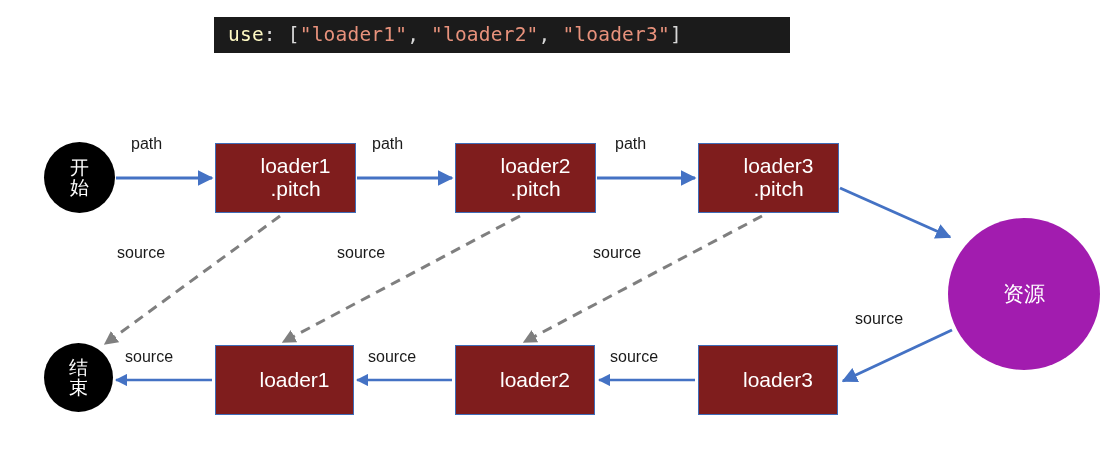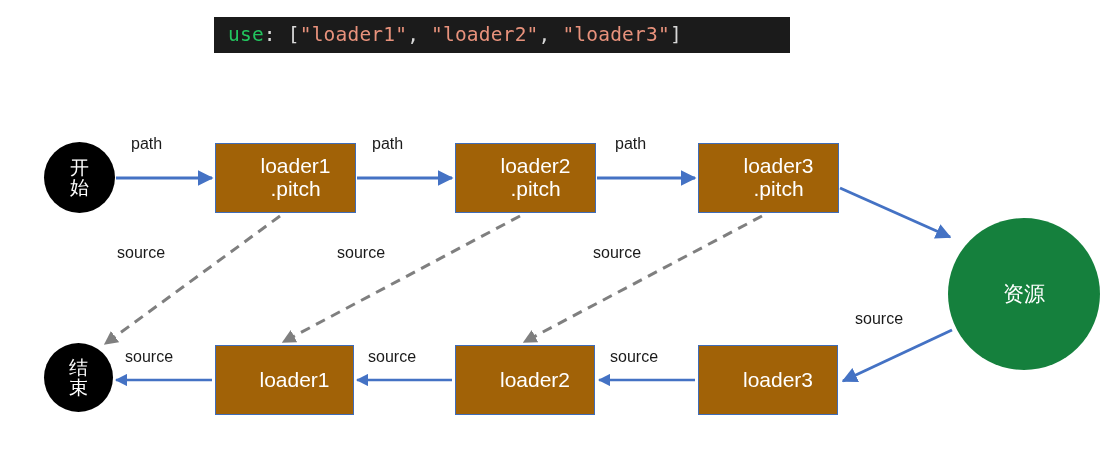--- a/index.html
+++ b/index.html
@@ -29,21 +29,21 @@
     box-sizing: border-box;
     padding-left: 14px;
   }
   #code-banner .code-line {
     font-family: "DejaVu Sans Mono", "Liberation Mono", monospace;
     font-size: 19.5px;
     line-height: 1;
     white-space: pre;
     letter-spacing: 0.2px;
   }
-  .tok-key   { color: #22c55e; }
+  .tok-key   { color: #fef9c3; }
   .tok-punct { color: #d8d8d8; }
   .tok-str   { color: #e8927c; }
 
   
   #diagram {
     position: absolute;
     left: 0;
     top: 0;
     width: 1116px;
     height: 471px;
@@ -61,35 +61,35 @@
     position: absolute;
     box-sizing: border-box;
     display: flex;
     flex-direction: column;
     align-items: center;
     justify-content: center;
     color: #ffffff;
     text-align: center;
   }
   .node.box {
-    background: #a16207;
+    background: #7f1d1d;
     border: 1px solid #3f6cb8;
     font-size: 21px;
     line-height: 1.08;
     padding-left: 20px;
   }
   .node.box .ln { display: block; }
   .node.circle-black {
     background: #000000;
     border-radius: 50%;
     font-size: 19px;
     line-height: 1.02;
   }
   .node.circle-orange {
-    background: #15803d;
+    background: #a21caf;
     border-radius: 50%;
     font-size: 21px;
     line-height: 1.05;
   }
 
   
   .edge-label {
     position: absolute;
     color: #1a1a1a;
     font-size: 16px;

